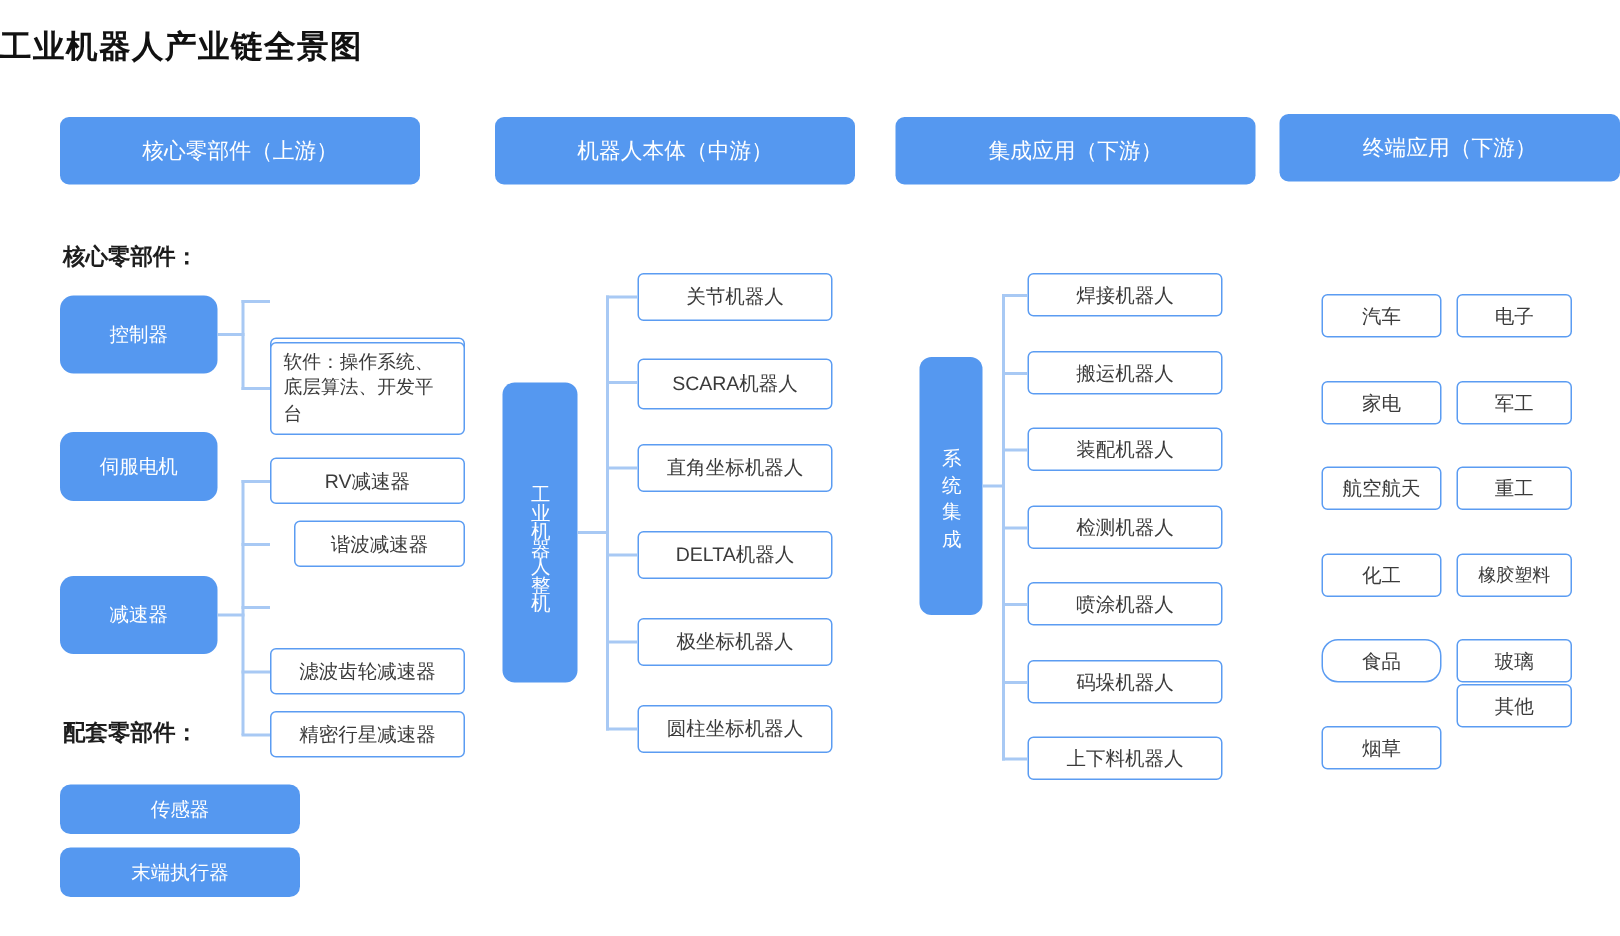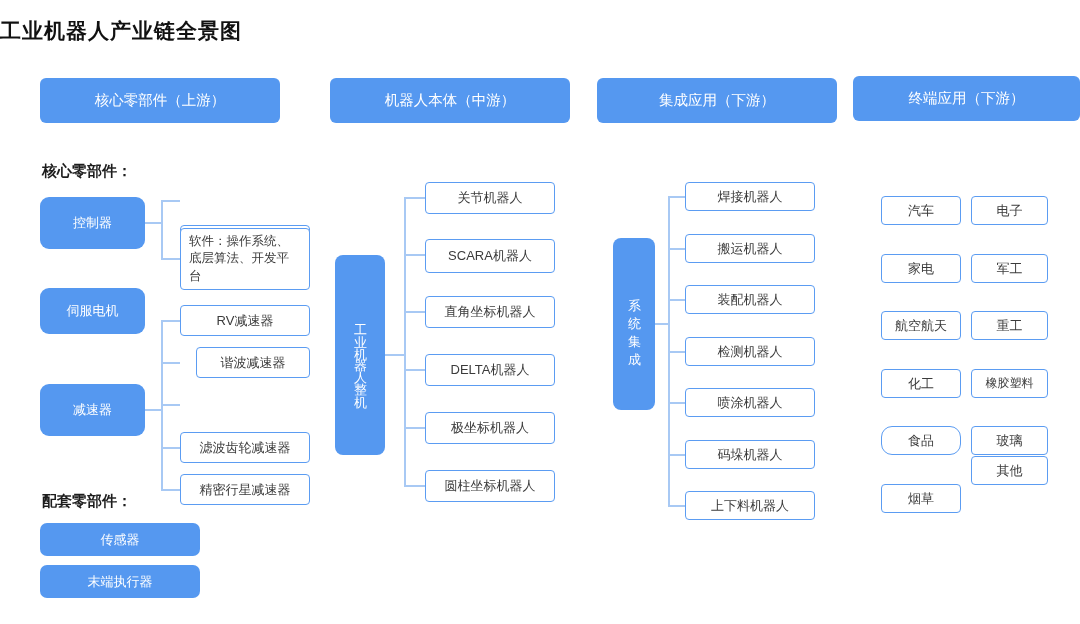--- a/index.html
+++ b/index.html
@@ -52,21 +52,21 @@
   <div class="cline" style="left:161px; top:258px; width:19px; height:2px;"></div>
 
   <div class="cline" style="left:145px; top:409px; width:18px; height:2px;"></div>
   <div class="cline" style="left:161px; top:320px; width:2px; height:170px;"></div>
   <div class="cline" style="left:161px; top:320px; width:19px; height:2px;"></div>
   <div class="cline" style="left:161px; top:362px; width:19px; height:2px;"></div>
   <div class="cline" style="left:161px; top:404px; width:19px; height:2px;"></div>
   <div class="cline" style="left:161px; top:447px; width:19px; height:2px;"></div>
   <div class="cline" style="left:161px; top:489px; width:19px; height:2px;"></div>
 
-  <div class="sec-label" style="left:42px; top:492px;">配套零部件：</div>
+  <div class="sec-label" style="left:42px; top:479px;">配套零部件：</div>
   <div class="bluebox" style="left:40px; top:523px; width:160px; height:33px; border-radius:7px;">传感器</div>
   <div class="bluebox" style="left:40px; top:565px; width:160px; height:33px; border-radius:7px;">末端执行器</div>
 
   <div class="bluebox vtext ls12" style="left:335px; top:255px; width:50px; height:200px; border-radius:8px;">工业机器人整机</div>
 
   <div class="whitebox" style="left:425px; top:182px; width:130px; height:32px;">关节机器人</div>
   <div class="whitebox" style="left:425px; top:239px; width:130px; height:34px;text-align:right;">SCARA机器人</div>
   <div class="whitebox" style="left:425px; top:296px; width:130px; height:32px;">直角坐标机器人</div>
   <div class="whitebox" style="left:425px; top:354px; width:130px; height:32px;">DELTA机器人</div>
   <div class="whitebox" style="left:425px; top:412px; width:130px; height:32px;">极坐标机器人</div>

